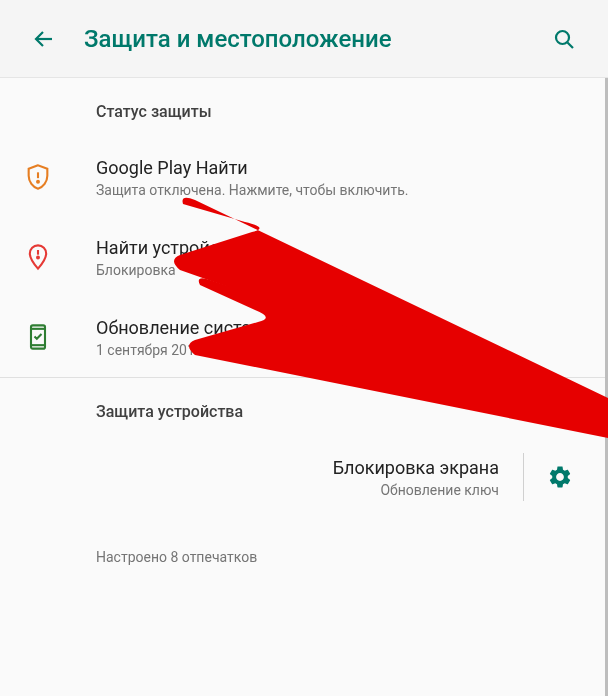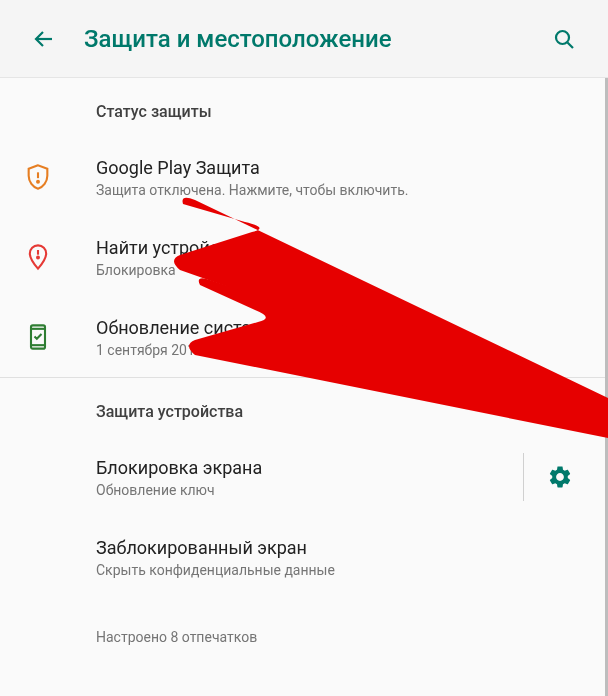--- a/index.html
+++ b/index.html
@@ -79,20 +79,21 @@
     }
     .divider {
       height: 1px;
       background: #e0e0e0;
       margin: 0;
     }
     .item-with-gear {
       display: flex;
       align-items: center;
       padding-right: 24px;
+      text-align: right;
     }
     .item-with-gear .list-item {
       flex: 1;
     }
     .vdivider {
       width: 1px;
       height: 48px;
       background: #d0d0d0;
       margin: 0 12px 0 0;
     }
@@ -147,21 +148,21 @@
 
   <div class="list-item">
     <div class="list-icon">
       <svg width="28" height="28" viewBox="0 0 24 24" fill="none" stroke="#e67e22" stroke-width="1.8">
         <path d="M12 2 L4 5 L4 11 C4 16 7.5 20.5 12 22 C16.5 20.5 20 16 20 11 L20 5 Z"></path>
         <line x1="12" y1="8" x2="12" y2="13"></line>
         <circle cx="12" cy="16" r="0.8" fill="#e67e22"></circle>
       </svg>
     </div>
     <div class="list-text">
-      <div class="list-title">Google Play Защита</div>
+      <div class="list-title">Google Play Найти</div>
       <div class="list-subtitle">Защита отключена. Нажмите, чтобы включить.</div>
     </div>
   </div>
 
   <div class="list-item">
     <div class="list-icon">
       <svg width="28" height="28" viewBox="0 0 24 24" fill="none" stroke="#e53935" stroke-width="1.8">
         <path d="M12 2 C8 2 5 5 5 9 C5 14 12 22 12 22 C12 22 19 14 19 9 C19 5 16 2 12 2 Z"></path>
         <line x1="12" y1="6" x2="12" y2="10"></line>
         <circle cx="12" cy="12.5" r="0.8" fill="#e53935"></circle>
@@ -201,27 +202,20 @@
       </div>
     </div>
     <div class="vdivider"></div>
     <div class="gear-btn">
       <svg width="26" height="26" viewBox="0 0 24 24" fill="#00796b">
         <path d="M19.14,12.94c0.04-0.3,0.06-0.61,0.06-0.94c0-0.32-0.02-0.64-0.07-0.94l2.03-1.58c0.18-0.14,0.23-0.41,0.12-0.61 l-1.92-3.32c-0.12-0.22-0.37-0.29-0.59-0.22l-2.39,0.96c-0.5-0.38-1.03-0.7-1.62-0.94L14.4,2.81c-0.04-0.24-0.24-0.41-0.48-0.41 h-3.84c-0.24,0-0.43,0.17-0.47,0.41L9.25,5.35C8.66,5.59,8.12,5.92,7.63,6.29L5.24,5.33c-0.22-0.08-0.47,0-0.59,0.22L2.74,8.87 C2.62,9.08,2.66,9.34,2.86,9.48l2.03,1.58C4.84,11.36,4.8,11.69,4.8,12s0.02,0.64,0.07,0.94l-2.03,1.58 c-0.18,0.14-0.23,0.41-0.12,0.61l1.92,3.32c0.12,0.22,0.37,0.29,0.59,0.22l2.39-0.96c0.5,0.38,1.03,0.7,1.62,0.94l0.36,2.54 c0.05,0.24,0.24,0.41,0.48,0.41h3.84c0.24,0,0.44-0.17,0.47-0.41l0.36-2.54c0.59-0.24,1.13-0.56,1.62-0.94l2.39,0.96 c0.22,0.08,0.47,0,0.59-0.22l1.92-3.32c0.12-0.22,0.07-0.47-0.12-0.61L19.14,12.94z M12,15.6c-1.98,0-3.6-1.62-3.6-3.6 s1.62-3.6,3.6-3.6s3.6,1.62,3.6,3.6S13.98,15.6,12,15.6z"></path>
       </svg>
     </div>
   </div>
 
-  <div class="list-item">
-    <div class="list-icon"></div>
-    <div class="list-text">
-      <div class="list-title">Заблокированный экран</div>
-      <div class="list-subtitle">Скрыть конфиденциальные данные</div>
-    </div>
-  </div>
 
   <div class="list-item">
     <div class="list-icon"></div>
     <div class="list-text">
       <div class="list-subtitle">Настроено 8 отпечатков</div>
     </div>
   </div>
 
 </div>
 

